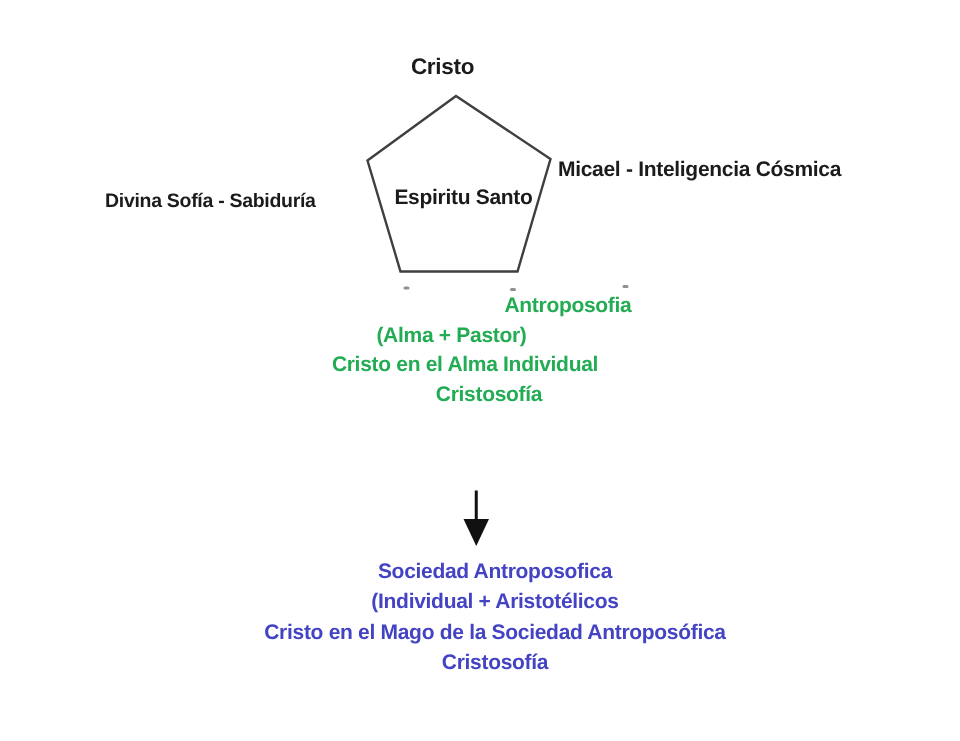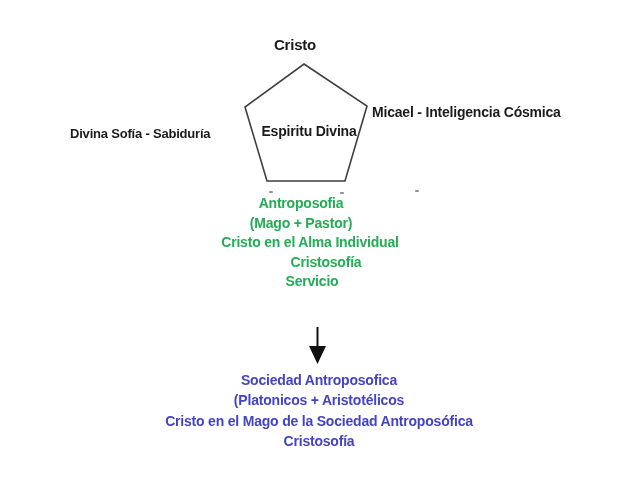--- a/index.html
+++ b/index.html
@@ -37,28 +37,28 @@
     text-align: center;
     font-weight: bold;
     font-size: 14px;
     letter-spacing: -0.2px;
   }
   .green-block {
     left: 194px; top: 194px; width: 240px;
     color: var(--green, #22AC53);
   }
   .green-block .line { display: block; position: relative; height: 19.6px; line-height: 19.6px; }
-  .green-block .line:nth-child(1) { left: -13px; }
+  .green-block .line:nth-child(1) { left: -13px; text-align: right; }
   .green-block .line:nth-child(2) { left: -13px; }
   .green-block .line:nth-child(3) { left: -4px; }
   .green-block .line:nth-child(4) { left: 12px; }
   .green-block .line:nth-child(5) { left: -2px; }
   .green-block .line:nth-child(6) { left: -2px; }
   .blue-block {
-    left: 139px; top: 370px; width: 360px;
+    left: 150px; top: 370px; width: 360px;
     color: var(--blue, #4343C4);
   }
   .blue-block .line { display: block; height: 20.3px; line-height: 20.3px; }
   .arrow-svg { position: absolute; left: 305px; top: 326px; }
   .speck {
     position: absolute; width: 4px; height: 2px;
     background: #909090; border-radius: 1px;
   }
   .speck-1 { left: 269px; top: 191px; }
   .speck-2 { left: 340px; top: 192px; }
@@ -72,39 +72,38 @@
   <div class="lbl top-label">Cristo</div>
 
   <div class="lbl left-label">Divina Sofía - Sabiduría</div>
 
   <div class="lbl right-label">Micael - Inteligencia Cósmica</div>
 
   <svg class="pentagon-svg" width="134" height="130" viewBox="0 0 134 130">
     <polygon points="64,6 127,48 105,123 27,123 5,49" fill="none" stroke="#3f3f3f" stroke-width="1.6" stroke-linejoin="miter"></polygon>
   </svg>
 
-  <div class="lbl pentagon-label">Espiritu Divina</div>
+  <div class="lbl pentagon-label">Espiritu Santo</div>
 
   <div class="speck speck-1"></div>
   <div class="speck speck-2"></div>
   <div class="speck speck-3"></div>
 
   <div class="text-block green-block">
     <span class="line">Antroposofia</span>
-    <span class="line">(Mago + Pastor)</span>
+    <span class="line">(Alma + Pastor)</span>
     <span class="line">Cristo en el Alma Individual</span>
     <span class="line">Cristosofía</span>
-    <span class="line">Servicio</span>
   </div>
 
   <svg class="arrow-svg" width="26" height="40" viewBox="0 0 26 40">
     <line x1="12.5" y1="1" x2="12.5" y2="21" stroke="#111111" stroke-width="2"></line>
     <polygon points="4,20 21,20 12.5,38" fill="#111111"></polygon>
   </svg>
 
   <div class="text-block blue-block">
     <span class="line">Sociedad Antroposofica</span>
-    <span class="line">(Platonicos + Aristotélicos</span>
+    <span class="line">(Individual + Aristotélicos</span>
     <span class="line">Cristo en el Mago de la Sociedad Antroposófica</span>
     <span class="line">Cristosofía</span>
   </div>
 
 </div>
 
 </body></html>

